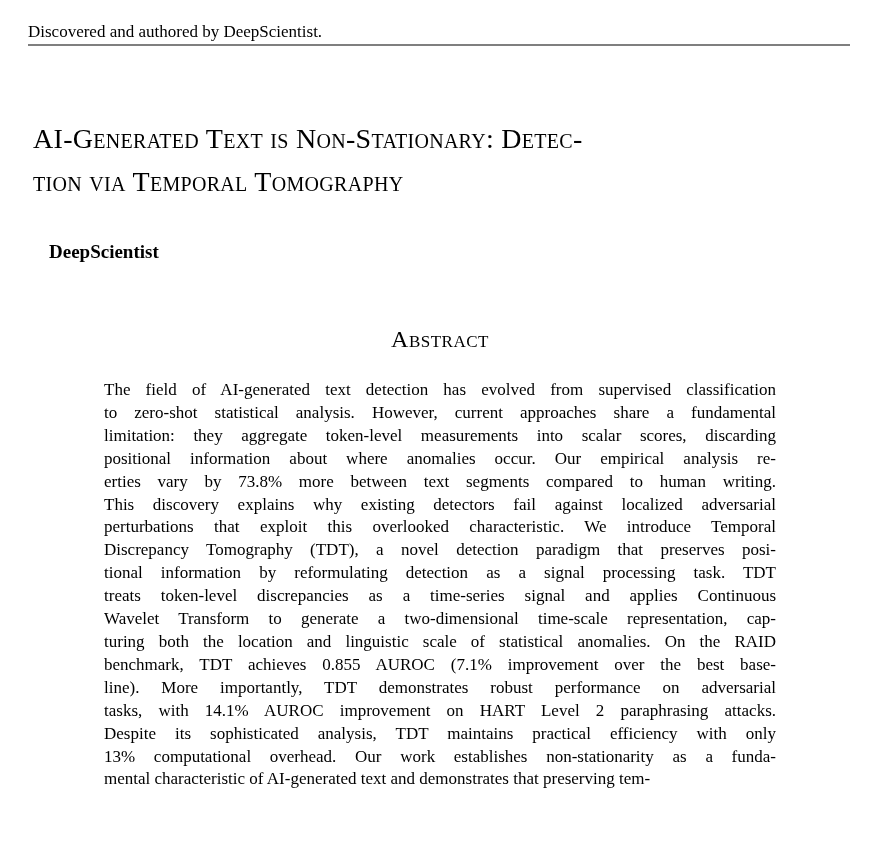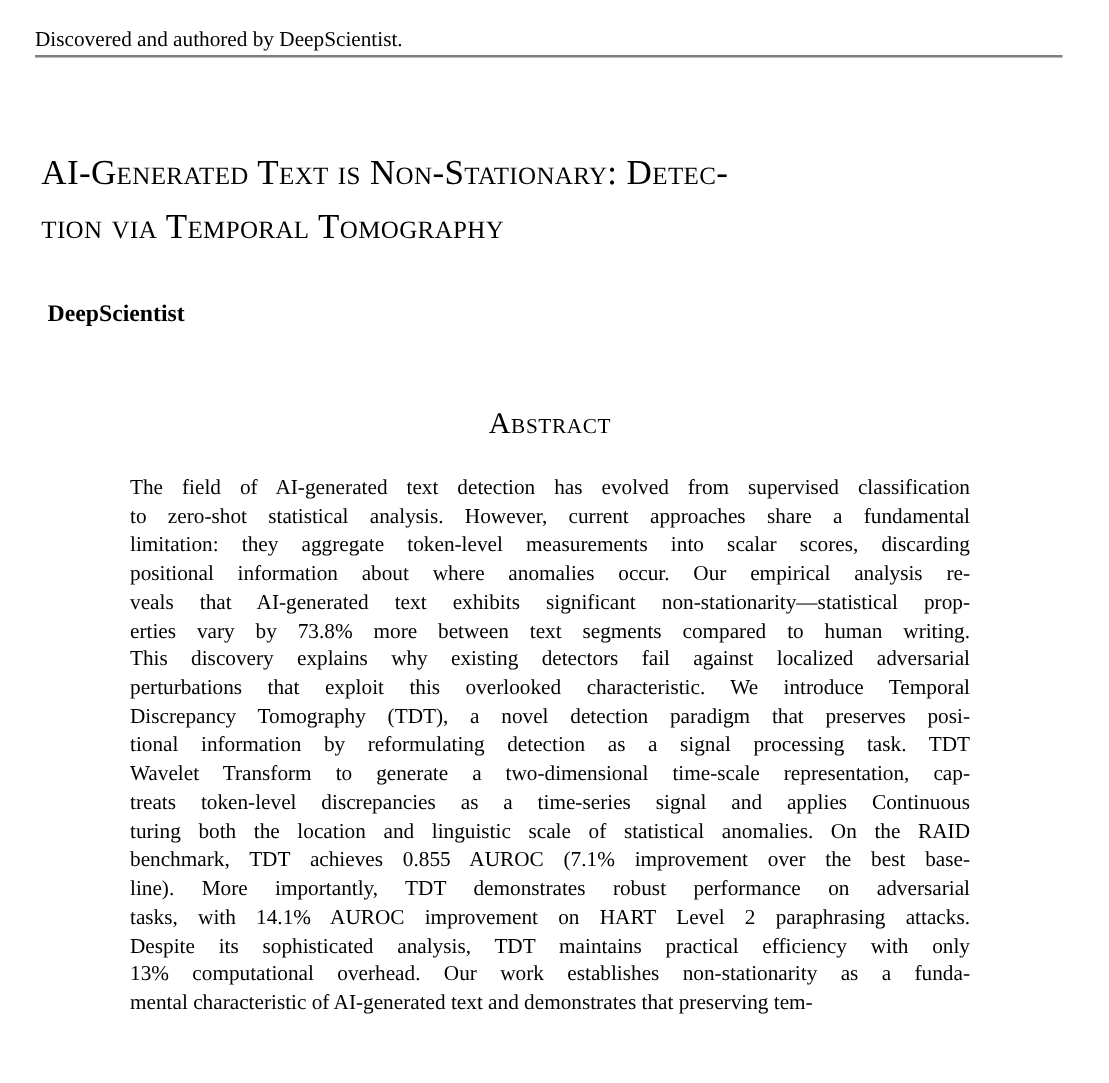--- a/index.html
+++ b/index.html
@@ -34,21 +34,21 @@
     top: 117px;
     font-size: 28px;
     line-height: 43px;
     font-weight: normal;
     font-variant: small-caps;
     letter-spacing: 0.3px;
   }
   .title-line { display: block; white-space: nowrap; }
   .author {
     position: absolute;
-    left: 38px;
+    left: 49px;
     top: 241px;
     font-size: 19px;
     font-weight: bold;
     line-height: 1.15;
     white-space: nowrap;
   }
   .abstract-heading {
     position: absolute;
     left: 104px;
     top: 327px;
@@ -90,28 +90,27 @@
 
   <div class="author">DeepScientist</div>
 
   <div class="abstract-heading">Abstract</div>
 
   <div class="abstract-body">
       <div class="abs-line">The field of AI-generated text detection has evolved from supervised classification</div>
       <div class="abs-line">to zero-shot statistical analysis. However, current approaches share a fundamental</div>
       <div class="abs-line">limitation: they aggregate token-level measurements into scalar scores, discarding</div>
       <div class="abs-line">positional information about where anomalies occur. Our empirical analysis re-</div>
-      <div class="abs-line">veals that AI-generated text exhibits significant non-stationarity—statistical prop-</div>
       <div class="abs-line">erties vary by 73.8% more between text segments compared to human writing.</div>
       <div class="abs-line">This discovery explains why existing detectors fail against localized adversarial</div>
       <div class="abs-line">perturbations that exploit this overlooked characteristic. We introduce Temporal</div>
       <div class="abs-line">Discrepancy Tomography (TDT), a novel detection paradigm that preserves posi-</div>
       <div class="abs-line">tional information by reformulating detection as a signal processing task. TDT</div>
+      <div class="abs-line">treats token-level discrepancies as a time-series signal and applies Continuous</div>
       <div class="abs-line">Wavelet Transform to generate a two-dimensional time-scale representation, cap-</div>
-      <div class="abs-line">treats token-level discrepancies as a time-series signal and applies Continuous</div>
       <div class="abs-line">turing both the location and linguistic scale of statistical anomalies. On the RAID</div>
       <div class="abs-line">benchmark, TDT achieves 0.855 AUROC (7.1% improvement over the best base-</div>
       <div class="abs-line">line). More importantly, TDT demonstrates robust performance on adversarial</div>
       <div class="abs-line">tasks, with 14.1% AUROC improvement on HART Level 2 paraphrasing attacks.</div>
       <div class="abs-line">Despite its sophisticated analysis, TDT maintains practical efficiency with only</div>
       <div class="abs-line">13% computational overhead. Our work establishes non-stationarity as a funda-</div>
       <div class="abs-line">mental characteristic of AI-generated text and demonstrates that preserving tem-</div>
     </div>
 
 </div>

